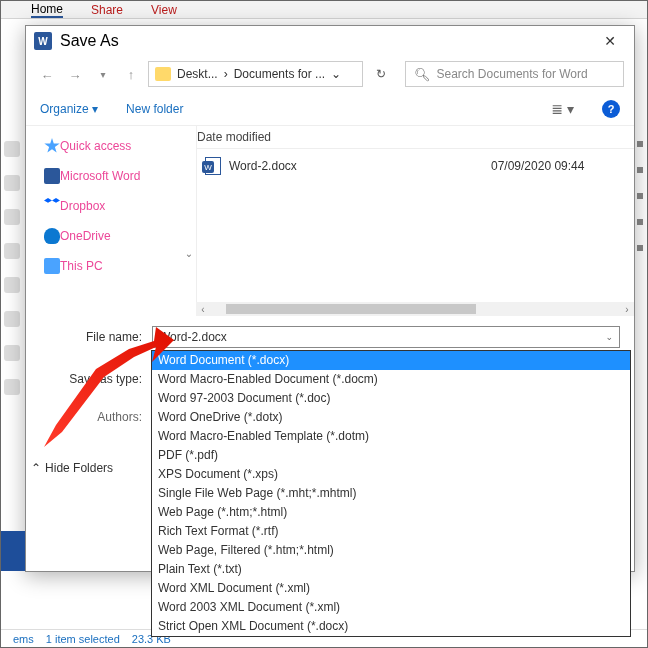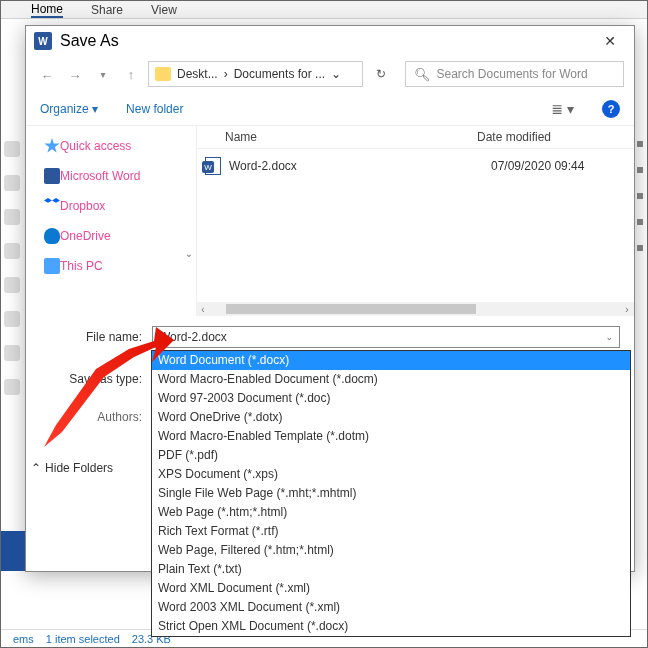--- a/index.html
+++ b/index.html
@@ -1,19 +1,19 @@
 <!DOCTYPE html>
 <html><head>
 <meta charset="utf-8">
 <style>
 * { margin: 0; padding: 0; box-sizing: border-box; font-family: "Segoe UI", Arial, sans-serif; }
 body { width: 648px; height: 648px; background: #fff; position: relative; overflow: hidden; font-size: 12px; color: #333; border: 1px solid #666; }
 
 .bg-ribbon { position: absolute; top: 0; left: 0; right: 0; height: 18px; background: #f3f3f3; border-bottom: 1px solid #d4d4d4; display: flex; align-items: center; gap: 28px; padding-left: 30px; }
-.bg-ribbon .tab { font-size: 12px; color: #404040; }
+.bg-ribbon .tab { font-size: 12px; color: #b91c1c; }
 .bg-ribbon .tab.home { border-bottom: 2px solid #2b579a; color: #000; }
 .bg-blueband { position: absolute; top: 530px; left: 0; width: 24px; height: 40px; background: #1e4e9a; }
 .bg-bottom { position: absolute; bottom: 0; left: 0; right: 0; height: 18px; background: #fff; border-top: 1px solid #ddd; display: flex; align-items: center; gap: 12px; padding-left: 12px; font-size: 11px; color: #1a6fbf; }
 .bg-left-icons { position: absolute; left: 3px; top: 140px; display: flex; flex-direction: column; gap: 18px; }
 .bg-left-icons span { width: 16px; height: 16px; background: #ddd; border-radius: 3px; }
 
 .dialog { position: absolute; left: 24px; top: 24px; width: 610px; height: 547px; background: #fff; border: 1px solid #888; box-shadow: 0 4px 20px rgba(0,0,0,.3); }
 
 .titlebar { height: 30px; display: flex; align-items: center; padding: 0 8px; }
 .titlebar .app-icon { width: 18px; height: 18px; background: #2b579a; color: #fff; font-size: 10px; font-weight: bold; display: flex; align-items: center; justify-content: center; border-radius: 2px; margin-right: 8px; }
@@ -153,21 +153,20 @@
           <span>OneDrive</span>
         </div>
       <div class="side-item">
           <span class="ico ico-pc"></span>
           <span>This PC</span>
         </div>
     </div>
     <div class="scroll-vert">⌄</div>
     <div class="file-area">
       <div class="file-header">
-        <div class="col-name">Name</div>
         <div class="col-date">Date modified</div>
       </div>
       <div class="file-row">
         <span class="doc-ico"></span>
         <span class="name">Word-2.docx</span>
         <span>07/09/2020 09:44</span>
       </div>
     </div>
     <div class="scroll-bottom">
       <span class="arr">‹</span>

